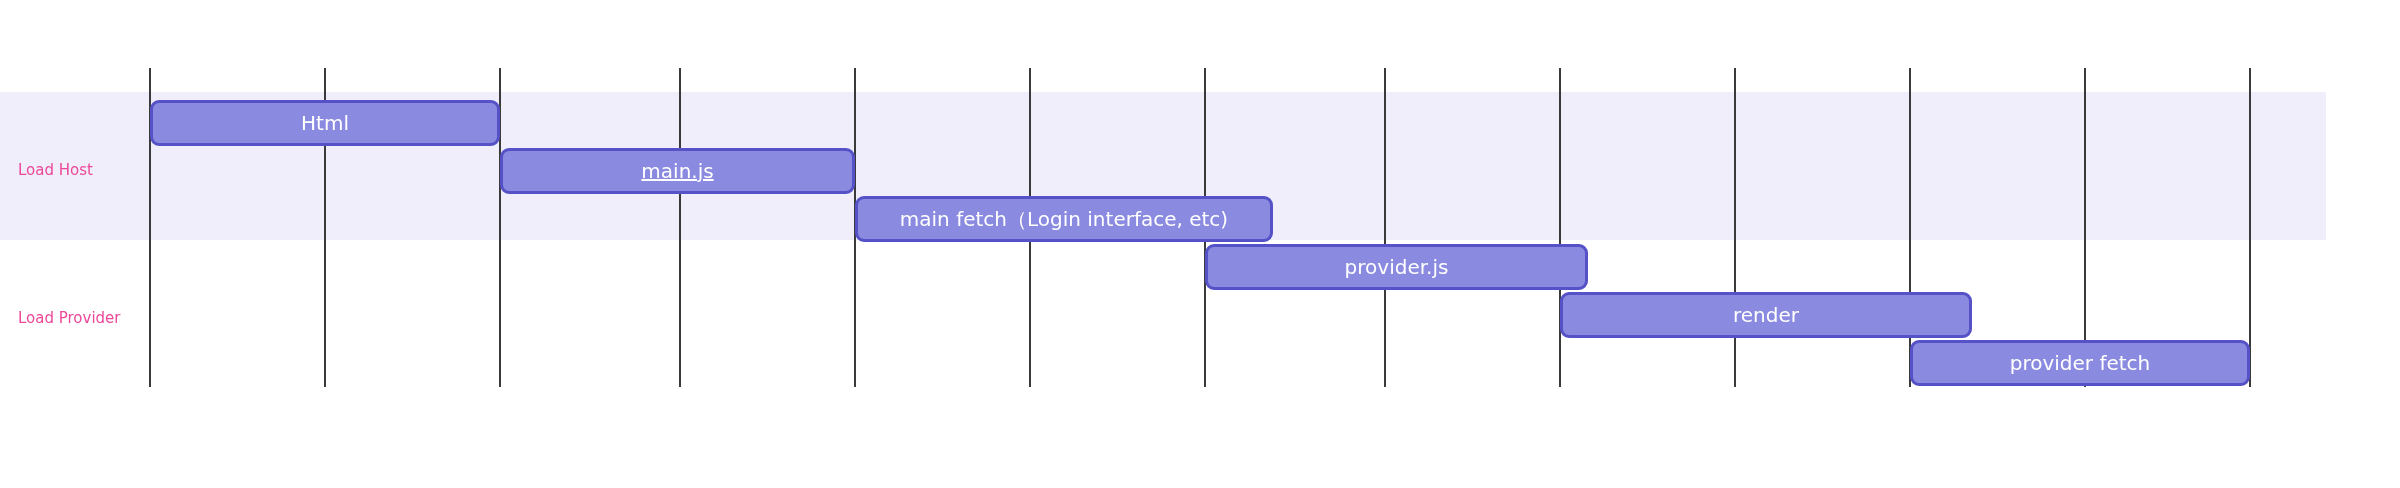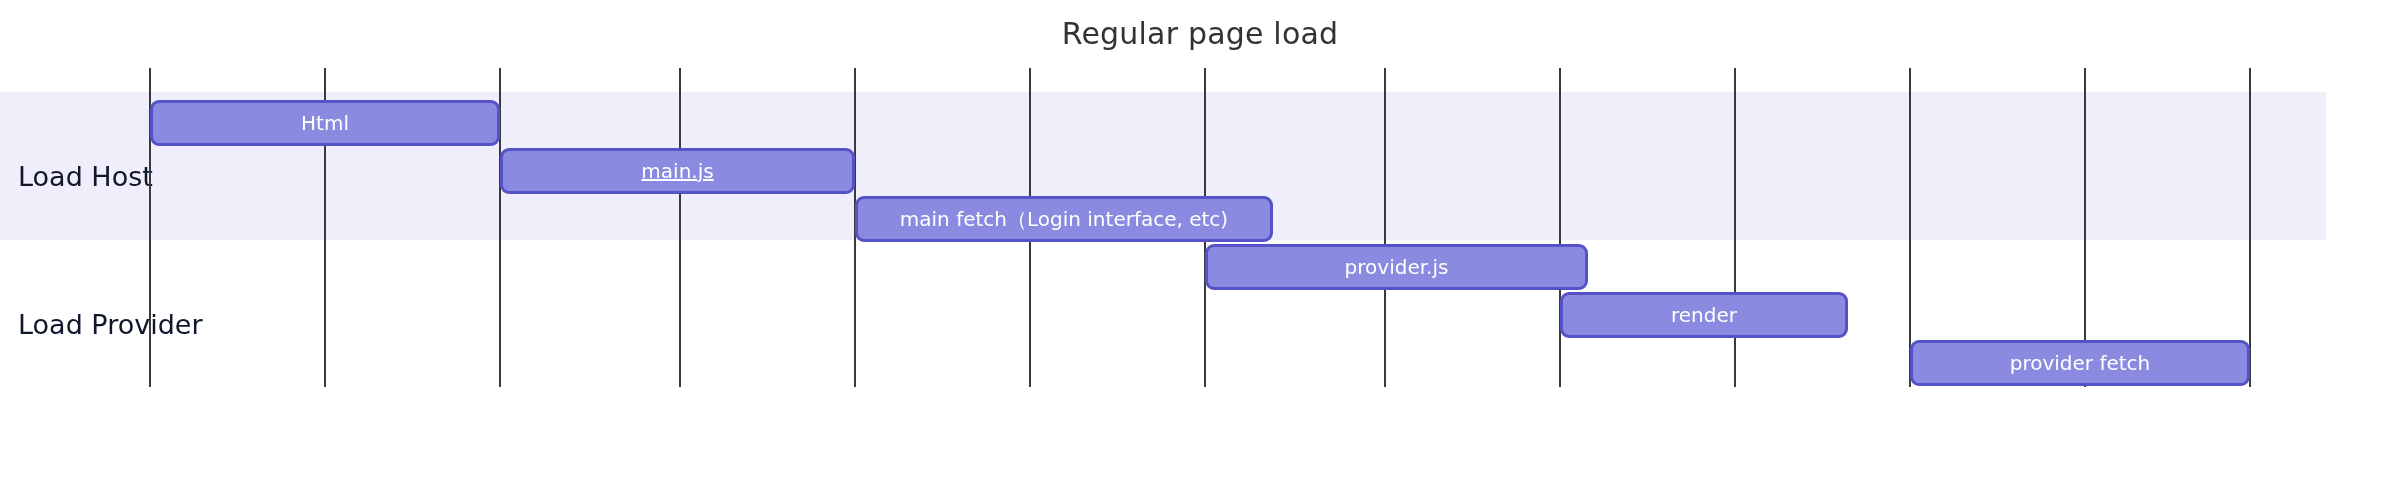--- a/index.html
+++ b/index.html
@@ -49,22 +49,22 @@
     top: 240px;
     width: 2326px;
     height: 148px;
     background: transparent;
   }
 
   
   .section-label {
     position: absolute;
     left: 18px;
-    font-size: 27px;
-    color: #0f172a;
+    font-size: 15px;
+    color: #ec4899;
     white-space: nowrap;
   }
   .section-label-host     { top: 161px; }
   .section-label-provider { top: 309px; text-align: right; }
 
   
   .gridline {
     position: absolute;
     top: 68px;
     width: 2px;
@@ -94,21 +94,20 @@
   }
 </style>
 </head>
 <body>
 
 <div id="chart-root">
 
   <div class="band band-host"></div>
   <div class="band band-provider"></div>
 
-  <div class="chart-title">Regular page load</div>
 
   <div class="section-label section-label-host">Load Host</div>
   <div class="section-label section-label-provider">Load Provider</div>
 
   <div id="gridline-layer">
       <div class="gridline" style="left: 149px;"></div>
       <div class="gridline" style="left: 324px;"></div>
       <div class="gridline" style="left: 499px;"></div>
       <div class="gridline" style="left: 679px;"></div>
       <div class="gridline" style="left: 854px;"></div>
@@ -128,21 +127,21 @@
       </div>
       <div class="task-bar" style="left: 500px; width: 355px; top: 148px; text-decoration: underline;">
         <span class="task-label">main.js</span>
       </div>
       <div class="task-bar" style="left: 855px; width: 418px; top: 196px;">
         <span class="task-label">main fetch（Login interface, etc)</span>
       </div>
       <div class="task-bar" style="left: 1205px; width: 383px; top: 244px;">
         <span class="task-label">provider.js</span>
       </div>
-      <div class="task-bar" style="left: 1560px; width: 288px; top: 292px;">
+      <div class="task-bar" style="left: 1560px; width: 412px; top: 292px;">
         <span class="task-label">render</span>
       </div>
       <div class="task-bar" style="left: 1910px; width: 340px; top: 340px;">
         <span class="task-label">provider fetch</span>
       </div>
     </div>
 
 </div>
 
 </body></html>

